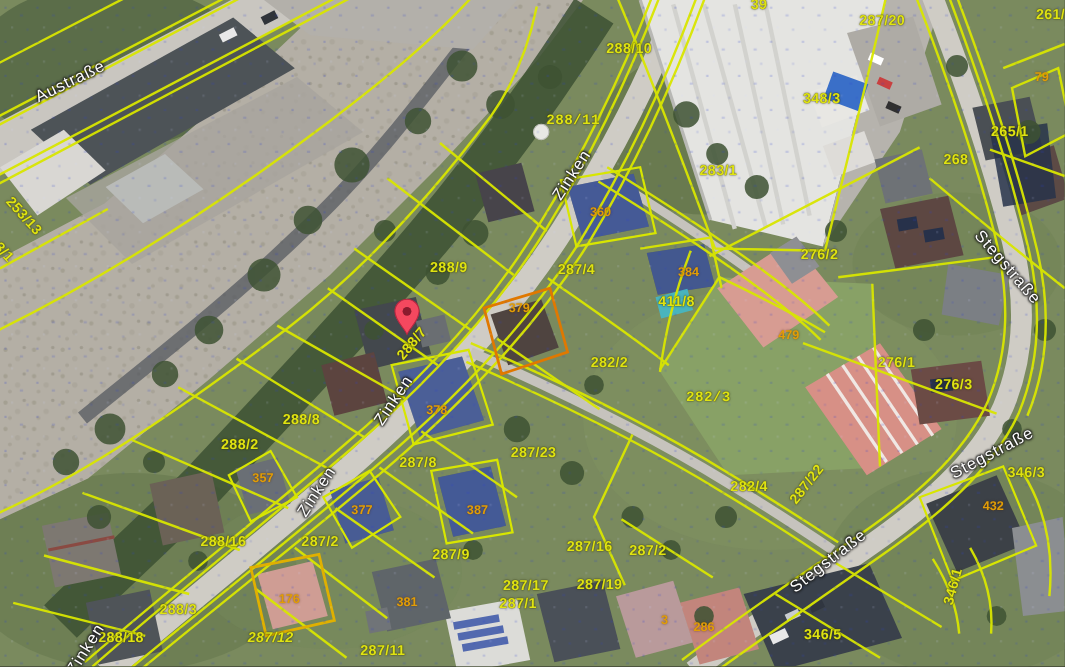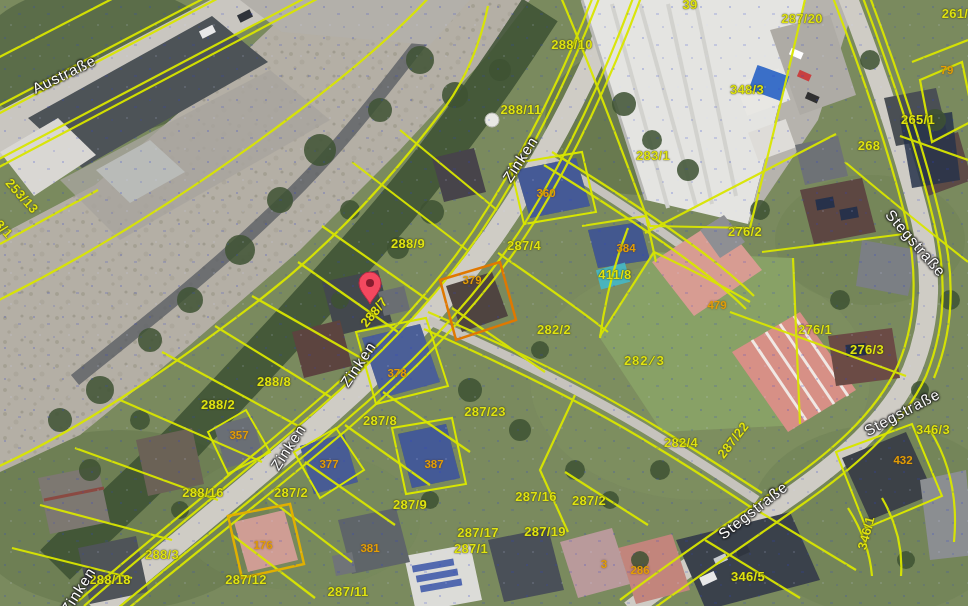--- a/index.html
+++ b/index.html
@@ -263,21 +263,21 @@
     </g>
 
     <rect x="0" y="0" width="968" height="606" fill="url(#noise)" opacity=".22"></rect>
   </svg>
 
   <div id="labels">
       <span class="lbl parcel" style="left: 802px; top: 18px; transform: translate(-50%, -50%) rotate(0deg);">287/20</span>
       <span class="lbl parcel" style="left: 955px; top: 13px; transform: translate(-50%, -50%) rotate(0deg);">261/</span>
       <span class="lbl parcel" style="left: 690px; top: 4px; transform: translate(-50%, -50%) rotate(0deg);">39</span>
       <span class="lbl parcel" style="left: 572px; top: 44px; transform: translate(-50%, -50%) rotate(0deg);">288/10</span>
-      <span class="lbl parcel" style="left: 521px; top: 109px; transform: translate(-50%, -50%) rotate(0deg);">288/11</span>
+      <span class="lbl parcel" style="left: 521px; top: 109px; transform: translate(-50%, -50%) rotate(0deg); font-family: Liberation Mono, monospace;">288/11</span>
       <span class="lbl parcel" style="left: 653px; top: 155px; transform: translate(-50%, -50%) rotate(0deg);">283/1</span>
       <span class="lbl parcel" style="left: 747px; top: 89px; transform: translate(-50%, -50%) rotate(0deg);">348/3</span>
       <span class="lbl parcel" style="left: 918px; top: 119px; transform: translate(-50%, -50%) rotate(0deg);">265/1</span>
       <span class="lbl parcel" style="left: 869px; top: 145px; transform: translate(-50%, -50%) rotate(0deg);">268</span>
       <span class="lbl parcel" style="left: 22px; top: 196px; transform: translate(-50%, -50%) rotate(48deg);">253/13</span>
       <span class="lbl parcel" style="left: 4px; top: 229px; transform: translate(-50%, -50%) rotate(48deg);">3/1</span>
       <span class="lbl parcel" style="left: 408px; top: 243px; transform: translate(-50%, -50%) rotate(0deg);">288/9</span>
       <span class="lbl parcel" style="left: 524px; top: 245px; transform: translate(-50%, -50%) rotate(0deg);">287/4</span>
       <span class="lbl parcel" style="left: 745px; top: 231px; transform: translate(-50%, -50%) rotate(0deg);">276/2</span>
       <span class="lbl parcel" style="left: 815px; top: 289px; transform: translate(-50%, -50%) rotate(0deg); margin-top: 40px;">276/1</span>
@@ -295,21 +295,21 @@
       <span class="lbl parcel" style="left: 485px; top: 411px; transform: translate(-50%, -50%) rotate(0deg);">287/23</span>
       <span class="lbl parcel" style="left: 536px; top: 448px; transform: translate(-50%, -50%) rotate(0deg); margin-top: 48px;">287/16</span>
       <span class="lbl parcel" style="left: 203px; top: 492px; transform: translate(-50%, -50%) rotate(0deg);">288/16</span>
       <span class="lbl parcel" style="left: 291px; top: 492px; transform: translate(-50%, -50%) rotate(0deg);">287/2</span>
       <span class="lbl parcel" style="left: 410px; top: 504px; transform: translate(-50%, -50%) rotate(0deg);">287/9</span>
       <span class="lbl parcel" style="left: 478px; top: 532px; transform: translate(-50%, -50%) rotate(0deg);">287/17</span>
       <span class="lbl parcel" style="left: 545px; top: 531px; transform: translate(-50%, -50%) rotate(0deg);">287/19</span>
       <span class="lbl parcel" style="left: 589px; top: 500px; transform: translate(-50%, -50%) rotate(0deg);">287/2</span>
       <span class="lbl parcel" style="left: 162px; top: 554px; transform: translate(-50%, -50%) rotate(0deg);">288/3</span>
       <span class="lbl parcel" style="left: 110px; top: 579px; transform: translate(-50%, -50%) rotate(0deg);">288/18</span>
-      <span class="lbl parcel" style="left: 246px; top: 579px; transform: translate(-50%, -50%) rotate(0deg);">287/12</span>
+      <span class="lbl parcel" style="left: 246px; top: 579px; transform: translate(-50%, -50%) rotate(0deg); font-style: italic;">287/12</span>
       <span class="lbl parcel" style="left: 348px; top: 591px; transform: translate(-50%, -50%) rotate(0deg);">287/11</span>
       <span class="lbl parcel" style="left: 423px; top: 548px; transform: translate(-50%, -50%) rotate(0deg); margin-left: 48px;">287/1</span>
       <span class="lbl parcel" style="left: 748px; top: 576px; transform: translate(-50%, -50%) rotate(0deg);">346/5</span>
       <span class="lbl parcel" style="left: 866px; top: 533px; transform: translate(-50%, -50%) rotate(-75deg);">346/1</span>
       <span class="lbl bldg" style="left: 546px; top: 194px; transform: translate(-50%, -50%) rotate(0deg);">360</span>
       <span class="lbl bldg" style="left: 626px; top: 249px; transform: translate(-50%, -50%) rotate(0deg);">384</span>
       <span class="lbl bldg" style="left: 472px; top: 281px; transform: translate(-50%, -50%) rotate(0deg);">379</span>
       <span class="lbl bldg" style="left: 397px; top: 374px; transform: translate(-50%, -50%) rotate(0deg);">378</span>
       <span class="lbl bldg" style="left: 329px; top: 465px; transform: translate(-50%, -50%) rotate(0deg);">377</span>
       <span class="lbl bldg" style="left: 239px; top: 436px; transform: translate(-50%, -50%) rotate(0deg);">357</span>

